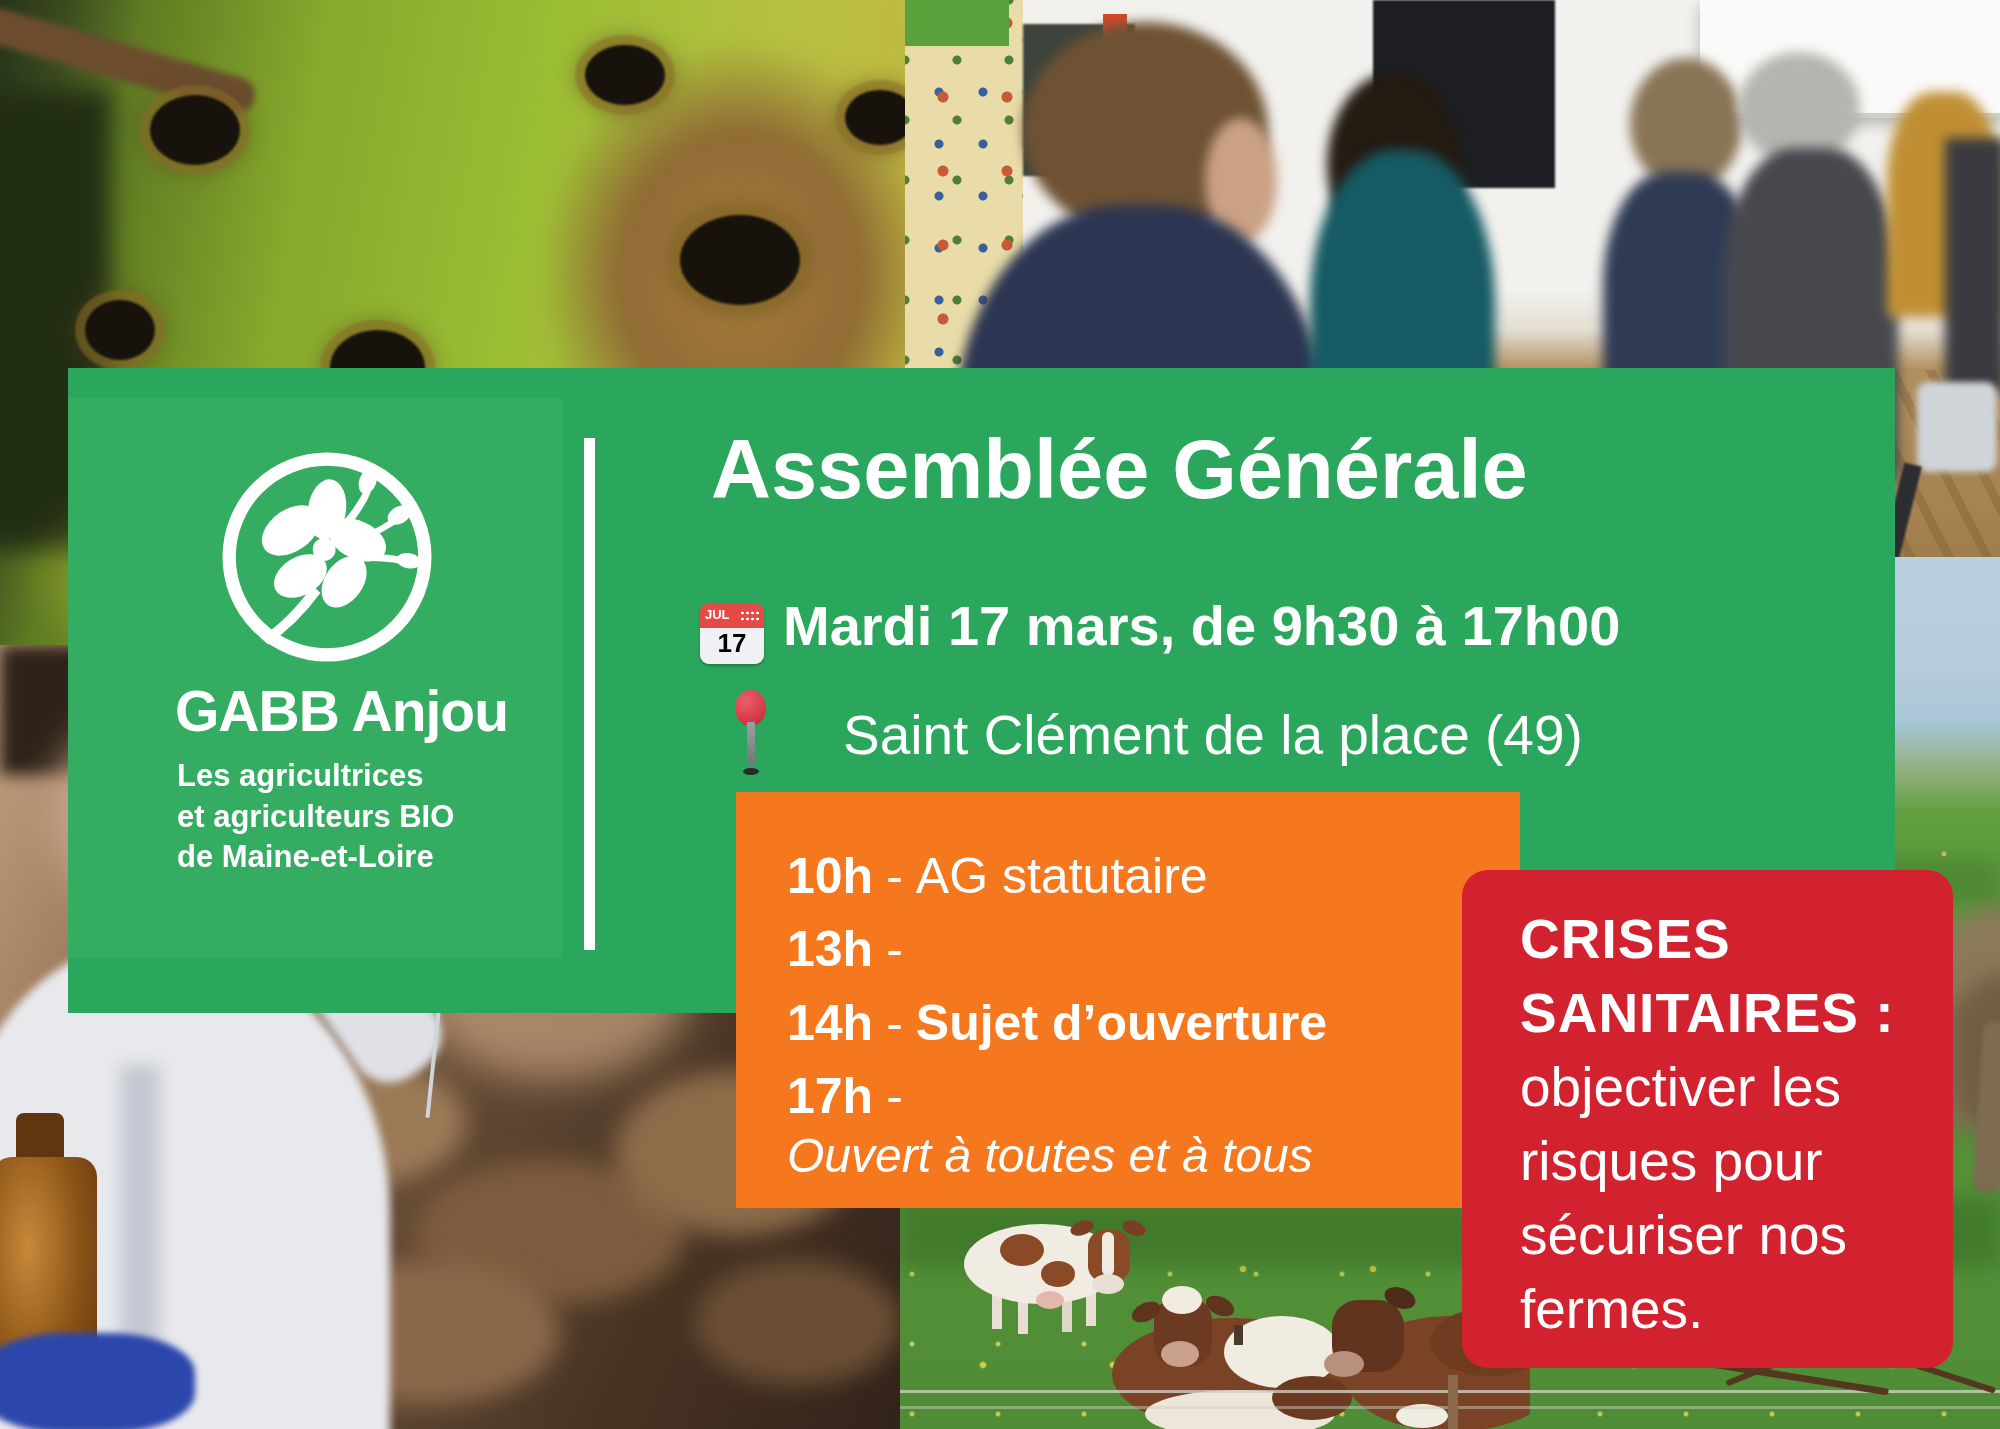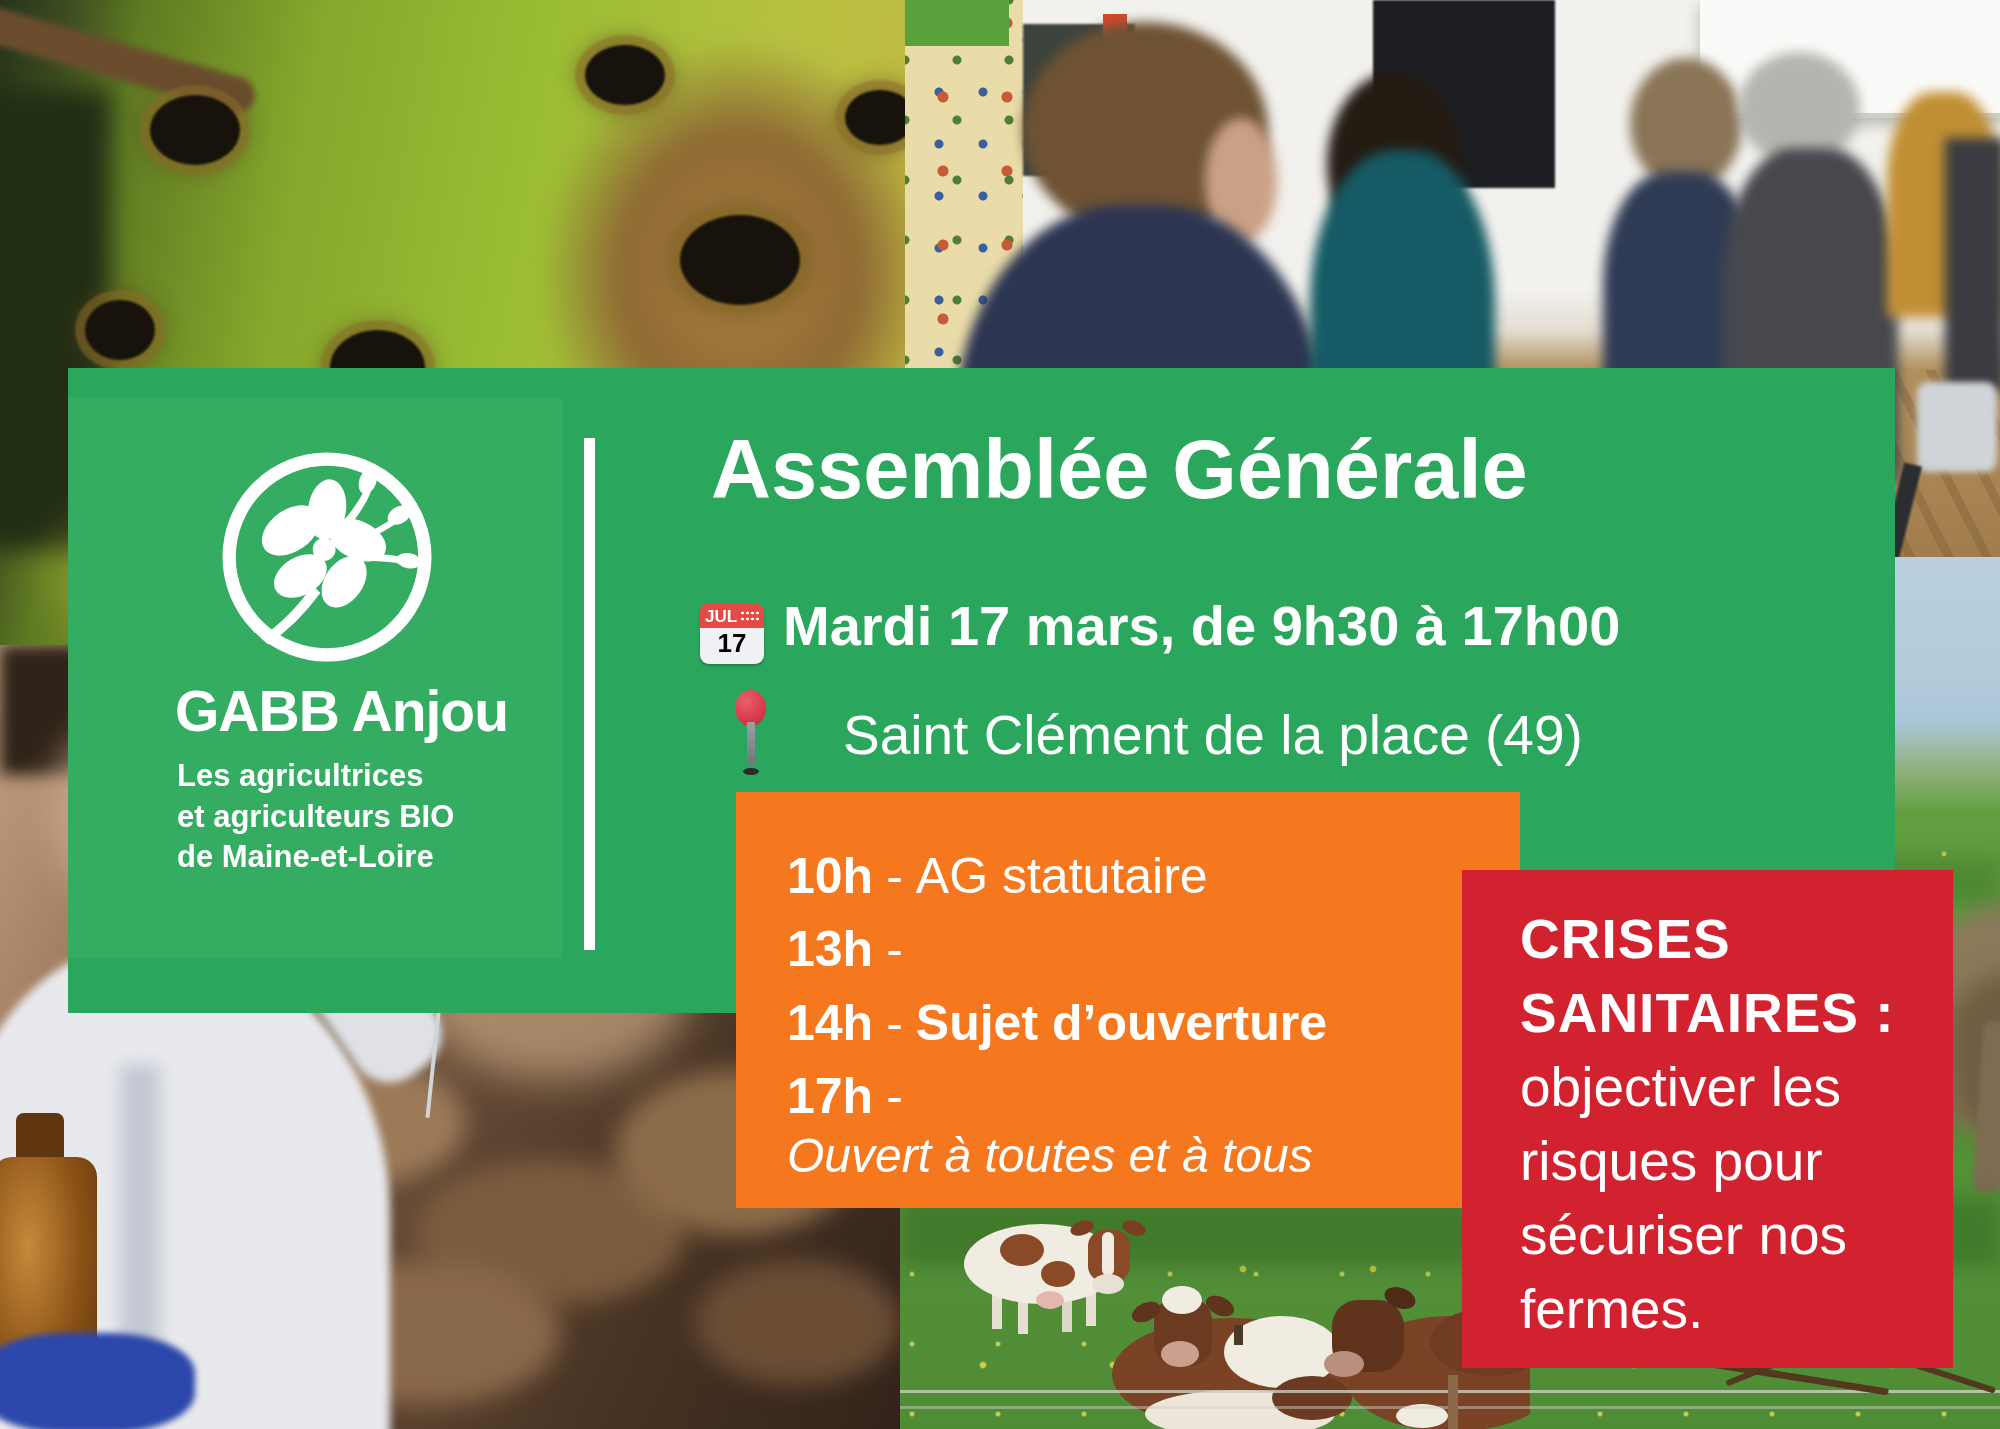--- a/index.html
+++ b/index.html
@@ -101,39 +101,39 @@
   .gp-date{left:715px;top:230px;font-size:56px;font-weight:800;color:#fff;line-height:1;white-space:nowrap;}
   .gp-loc{left:775px;top:340px;font-size:55px;font-weight:400;color:#fff;line-height:1;white-space:nowrap;}
   .logo-circle{left:145px;top:75px;width:228px;height:228px;}
   .brand-name{left:107px;top:310px;font-size:57px;font-weight:800;color:#fff;letter-spacing:-1px;white-space:nowrap;}
   .brand-tag{left:109px;top:388px;font-size:31px;font-weight:700;color:#fff;line-height:40.5px;white-space:nowrap;}
   .brand-tag div{position:static;}
 
   
   .cal{left:632px;top:235px;width:64px;height:61px;border-radius:9px;overflow:hidden;box-shadow:0 2px 3px rgba(0,0,0,.25);}
   .cal-head{left:0;top:0;width:64px;height:25px;background:#e64a47;}
-  .cal-month{left:5px;top:5px;font-size:17px;font-weight:800;color:#fff;line-height:1;letter-spacing:0;}
+  .cal-month{left:5px;top:5px;font-size:13px;font-weight:800;color:#fff;line-height:1;letter-spacing:0;}
   .cal-dots{left:40px;top:7px;width:20px;height:12px;
     background-image:radial-gradient(circle 1.6px,#fff 0 1.3px,rgba(0,0,0,0) 1.6px);background-size:5px 6px;}
   .cal-body{left:0;top:25px;width:64px;height:36px;background:#f0f1f5;}
   .cal-day{left:0;top:27px;width:64px;text-align:center;font-size:26px;font-weight:800;color:#000000;line-height:1;}
   
   .pin{left:667px;top:322px;width:34px;height:92px;}
   .pin-head{left:0;top:0;width:31px;height:36px;background:radial-gradient(circle at 35% 30%,#e8606b,#d83a47 60%,#b22433);border-radius:50%;}
   .pin-needle{left:12px;top:32px;width:8px;height:44px;background:linear-gradient(#9aa0a6,#6f757b);border-radius:0 0 4px 4px;}
   .pin-base{left:8px;top:78px;width:16px;height:7px;background:#2a2a2a;border-radius:50%;}
 
   .orange-panel{left:736px;top:792px;width:784px;height:416px;background:#f5781f;}
   .sched-line{left:51px;font-size:50px;color:#fff;line-height:1;white-space:nowrap;display:flex;gap:13px;margin-top:28px;}
   .sched-line span{position:static;}
   .t-bold{font-weight:800;}
   .lbl-bold{font-weight:800;}
   .sched-note{left:51px;top:340px;font-size:48px;font-style:italic;font-weight:400;color:#fff;line-height:1;white-space:nowrap;}
 
-  .red-panel{left:1462px;top:870px;width:491px;height:498px;background:#d2222f;}
+  .red-panel{left:1462px;top:870px;width:491px;height:498px;background:#d2222f;border-radius:26px;}
   .red-line{left:58px;font-size:55px;color:#fff;line-height:1;white-space:nowrap;}
   .red-h{font-weight:800;letter-spacing:1px;}
   .red-b{font-weight:400;}
 </style>
 </head>
 <body>
 
 <div class="poster">
 
   <div class="photo ph-leaf">

